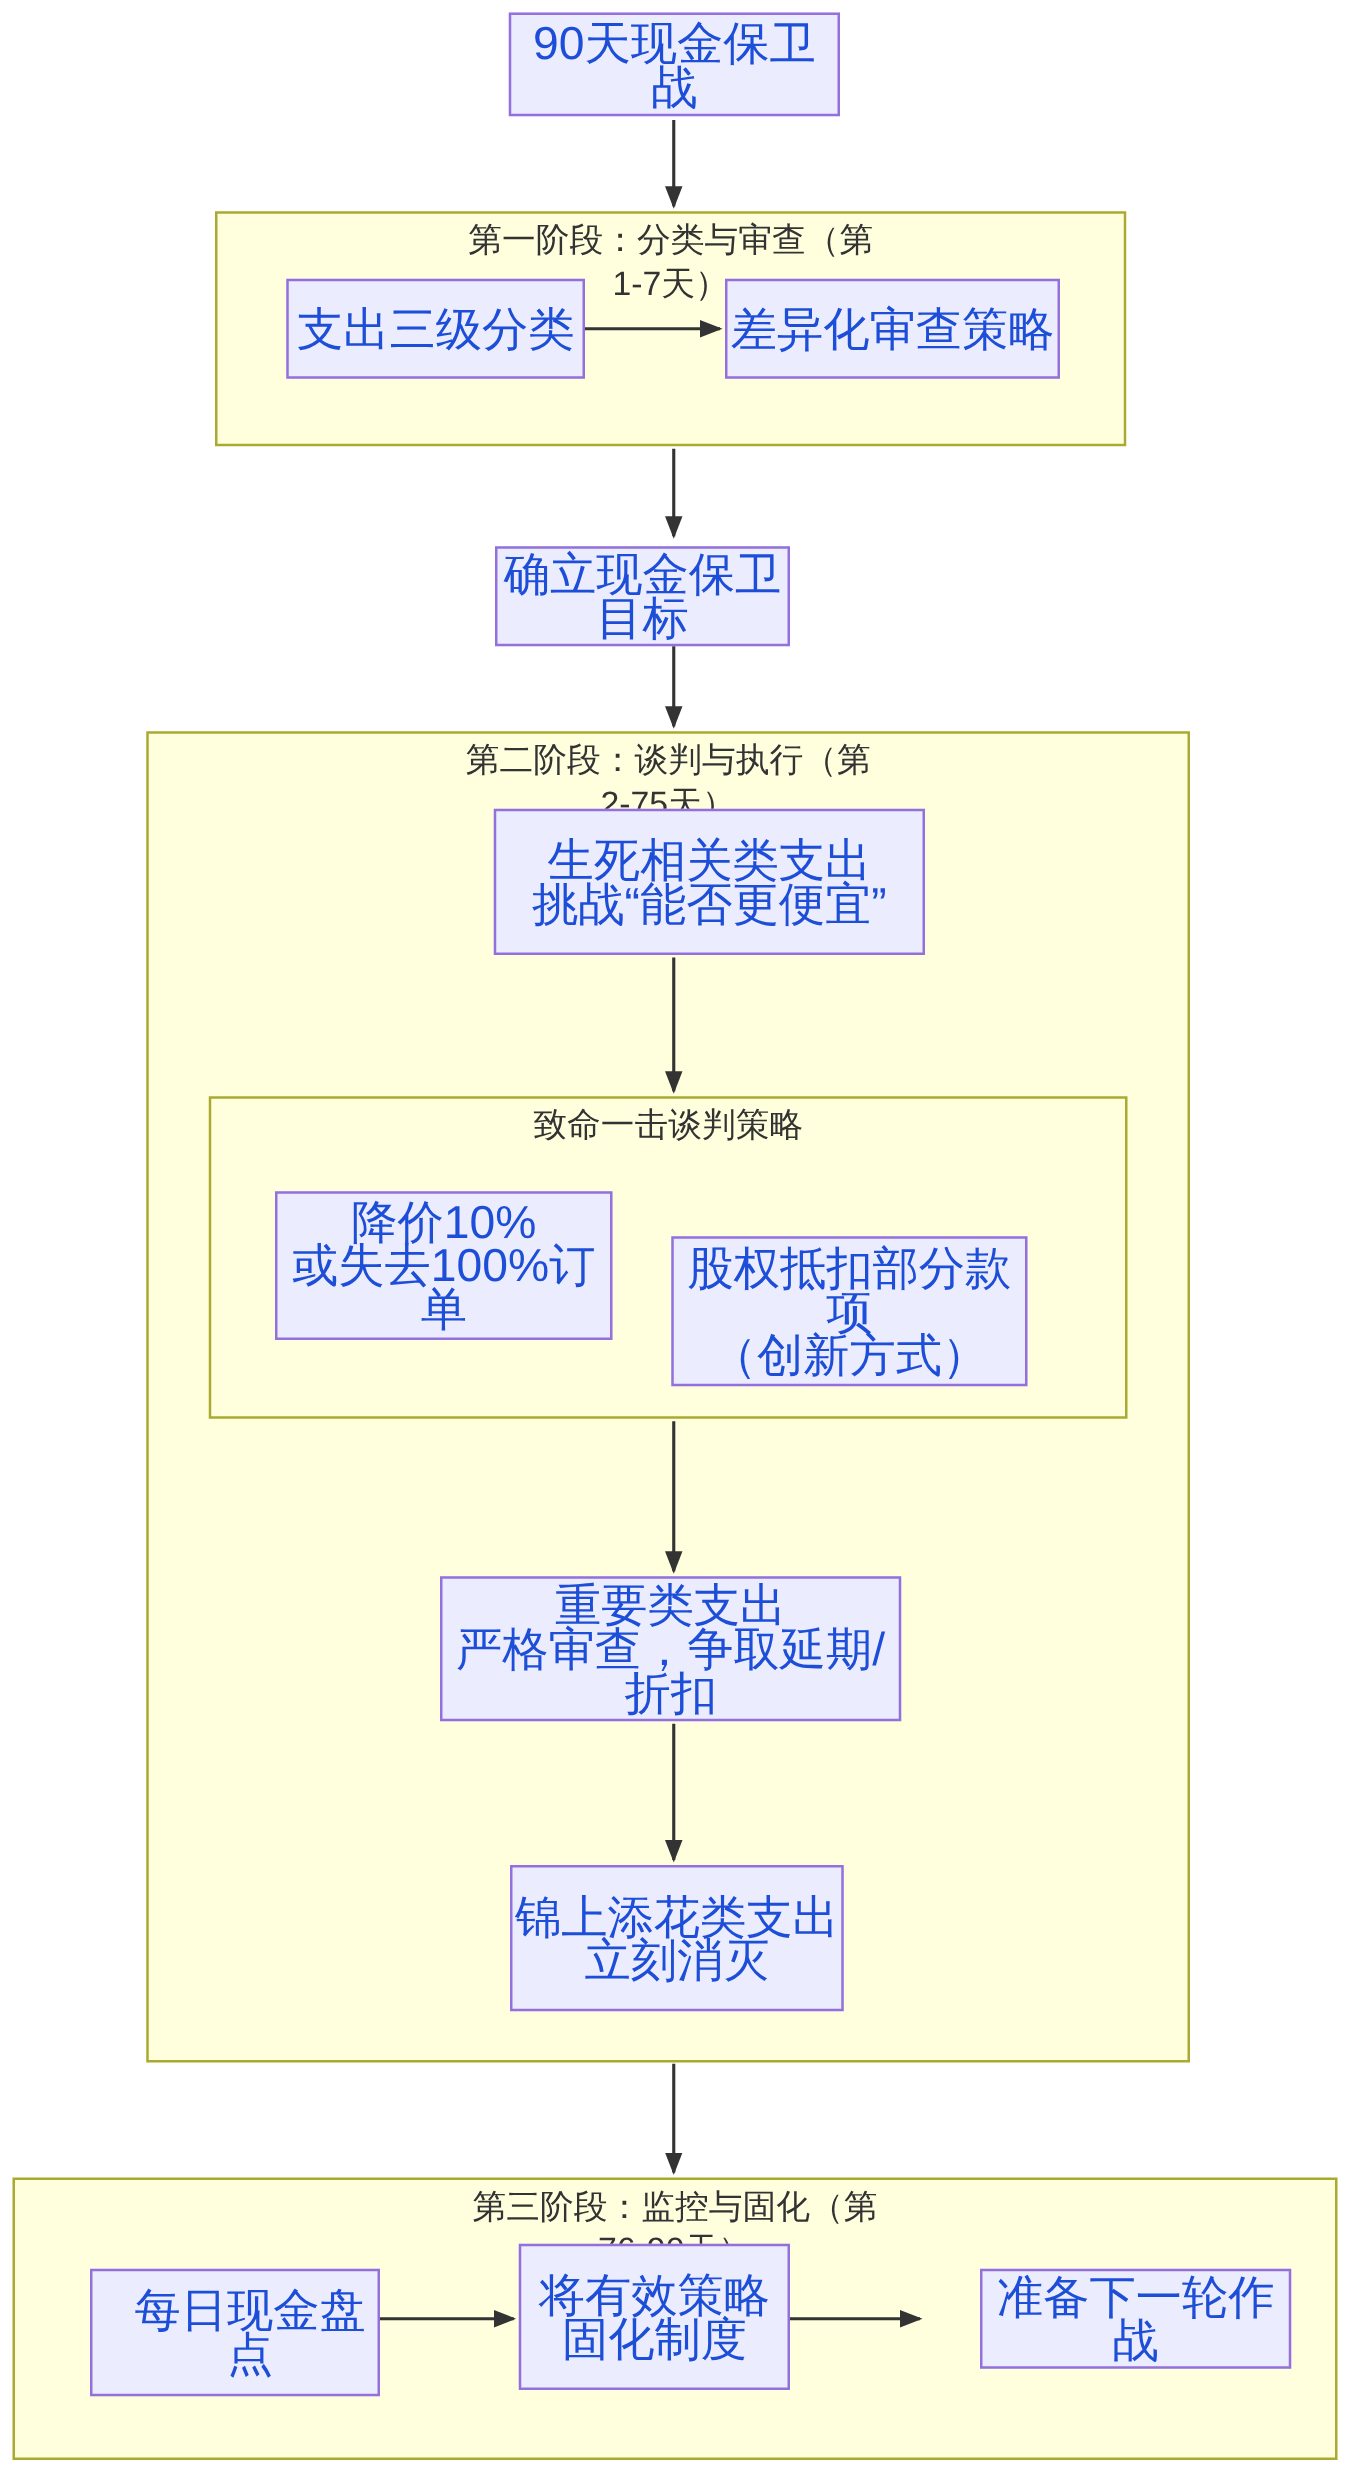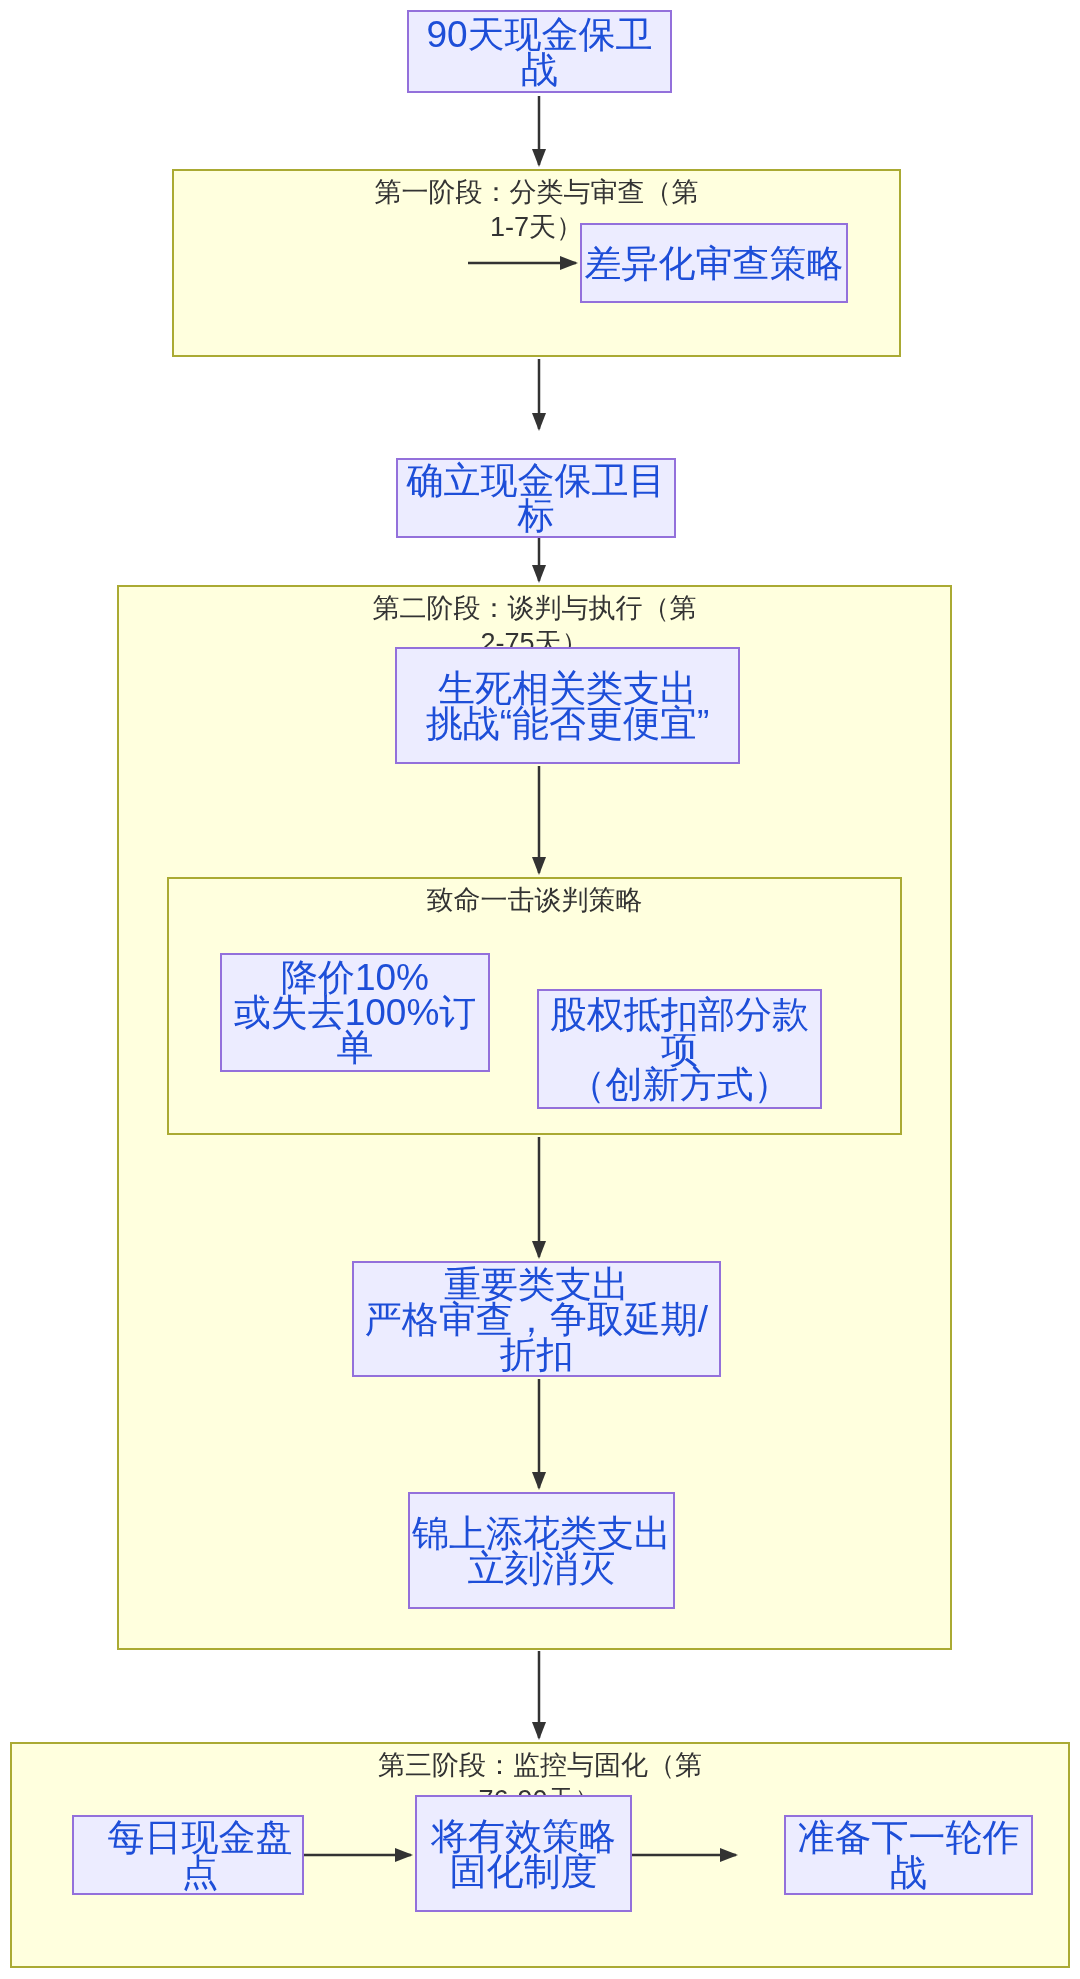--- a/index.html
+++ b/index.html
@@ -66,34 +66,34 @@
     fill: none;
   }
 
   
   #node-root       { left: 407px;  top: 10px;   width: 265px;  height: 83px; }
 
   #cluster-phase1  { left: 172px;  top: 169px;  width: 729px;  height: 188px; }
   #node-classify   { left: 229px;  top: 223px;  width: 239px;  height: 80px; }
   #node-review     { left: 580px;  top: 223px;  width: 268px;  height: 80px; }
 
-  #node-goal       { left: 396px;  top: 458px;  width: 280px;  height: 80px; }
+  #node-goal       { left: 396px;  top: 437px;  width: 236px;  height: 80px; }
 
   #cluster-phase2  { left: 117px;  top: 585px;  width: 835px;  height: 1065px; }
   #node-critical   { left: 395px;  top: 647px;  width: 345px;  height: 117px; }
 
   #cluster-inner   { left: 167px;  top: 877px;  width: 735px;  height: 258px; }
   #node-discount   { left: 220px;  top: 953px;  width: 270px;  height: 119px; }
   #node-equity     { left: 537px;  top: 953px;  width: 285px;  height: 120px; margin-top: 36px; }
 
   #node-important  { left: 352px;  top: 1261px; width: 369px;  height: 116px; }
   #node-nice       { left: 408px;  top: 1492px; width: 267px;  height: 117px; }
 
   #cluster-phase3  { left: 10px;   top: 1742px; width: 1060px; height: 226px; padding-left: 31px; }
-  #node-daily      { left: 72px;   top: 1815px; width: 232px;  height: 80px; padding-left: 24px; }
+  #node-daily      { left: 72px;   top: 1815px; width: 232px;  height: 102px; padding-left: 24px; }
   #node-solidify   { left: 415px;  top: 1795px; width: 217px;  height: 117px; }
   #node-next       { left: 784px;  top: 1815px; width: 249px;  height: 80px; }
 </style>
 </head>
 <body>
 
 <div class="canvas">
 
   <svg class="edges" width="1080" height="1979" viewBox="0 0 1080 1979">
     <defs>
@@ -126,20 +126,21 @@
   <div class="cluster" id="cluster-inner">
     <div class="cluster-title">致命一击谈判策略</div>
   </div>
 
   <div class="cluster" id="cluster-phase3">
     <div class="cluster-title">第三阶段：监控与固化（第
 76-90天）</div>
   </div>
 
   <div class="node" id="node-root">90天现金保卫战</div>
+  <div class="node" id="node-classify">支出三级分类</div>
   <div class="node" id="node-review">差异化审查策略</div>
   <div class="node" id="node-goal">确立现金保卫目标</div>
   <div class="node" id="node-critical">生死相关类支出
 挑战“能否更便宜”</div>
   <div class="node" id="node-discount">降价10%
 或失去100%订单</div>
   <div class="node" id="node-equity">股权抵扣部分款项
 （创新方式）</div>
   <div class="node" id="node-important">重要类支出
 严格审查，争取延期/折扣</div>

